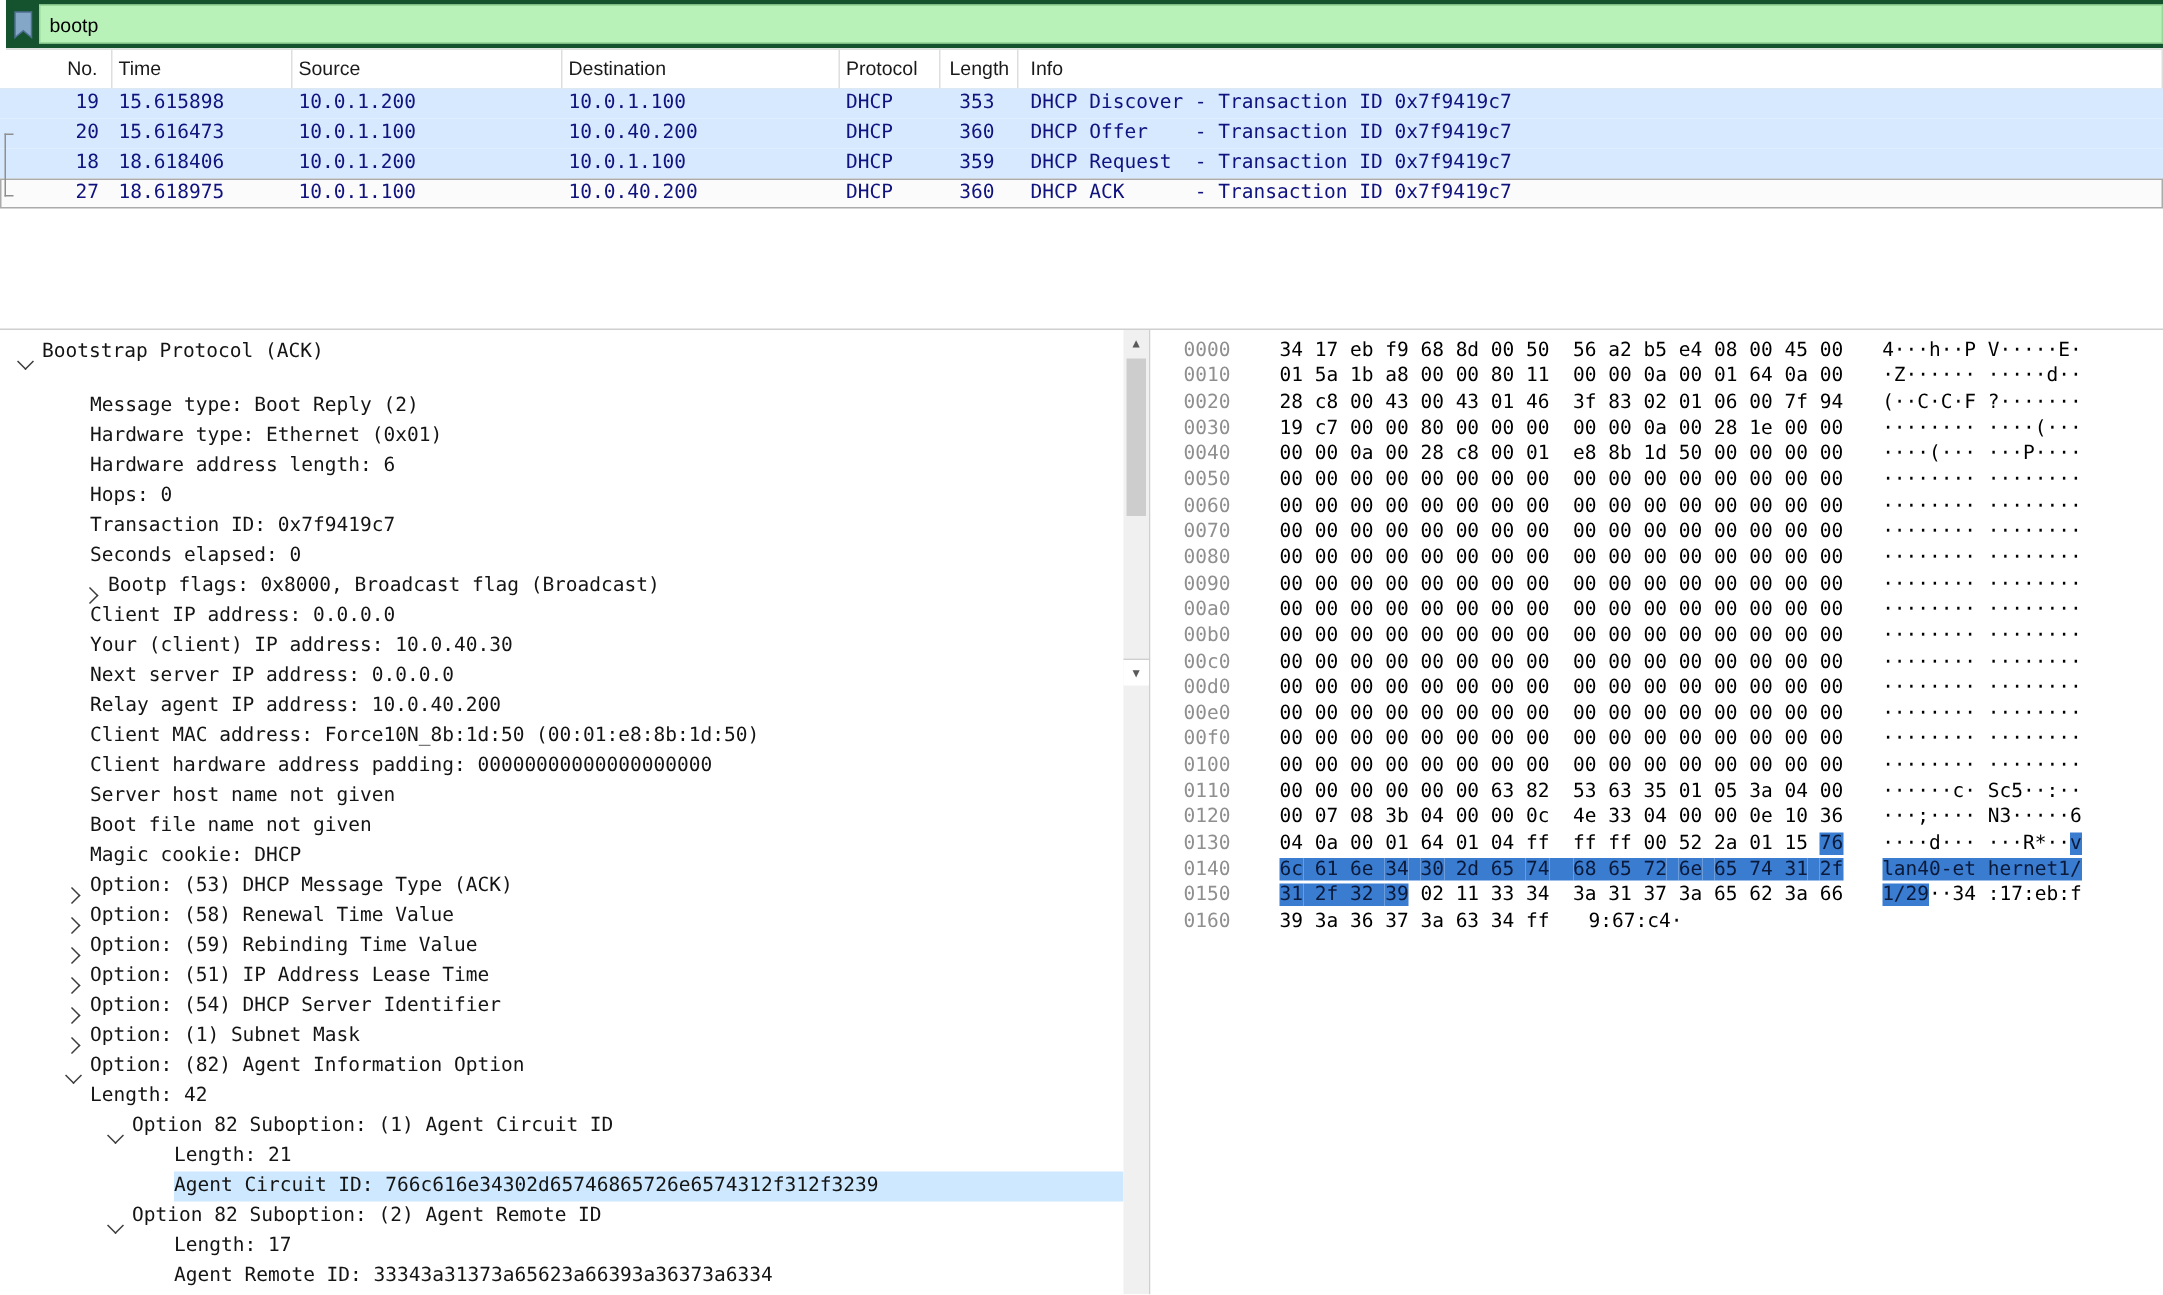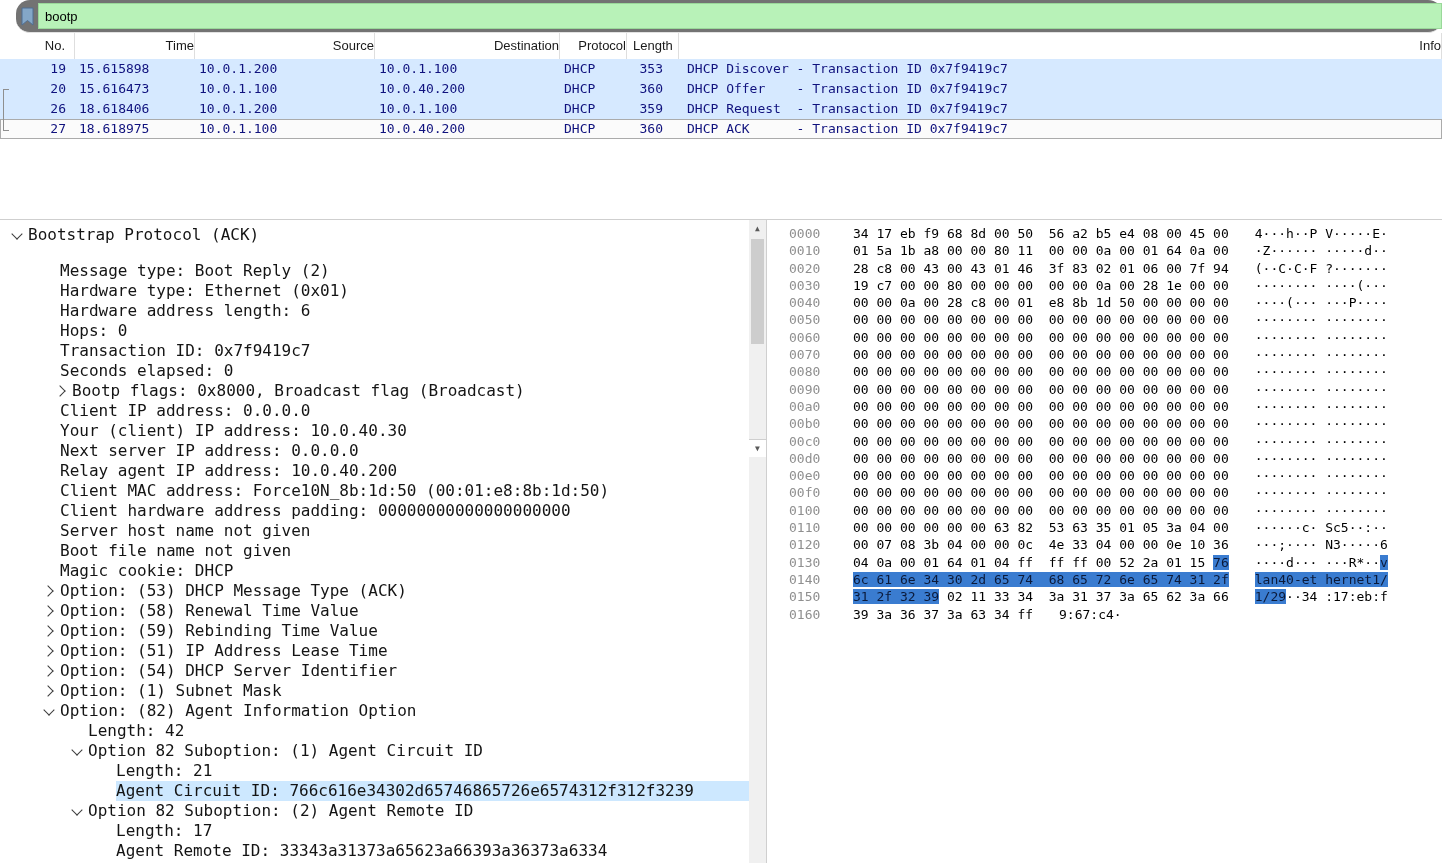--- a/index.html
+++ b/index.html
@@ -9,51 +9,51 @@
     position:relative;
     --filter-green:#b8f2b8;
     --dhcp-row-bg:#d6e9ff;
     --dhcp-row-fg:#10127e;
     --selected-row-bg:#fbfbfb;
     --tree-sel-bg:#cde8ff;
     --hex-hl-bg:#3a7cd0;
     --hex-hl-fg:#0b1a3a;
   }
   
-  .filter-bar{position:absolute;top:0;left:16px;right:0;height:32px;background:#737373;
-    border-bottom:1px solid #e2e2e2;display:flex;align-items:center;border-radius:14px;}
+  .filter-bar{position:absolute;top:0;left:4px;right:0;height:32px;background:#14532d;
+    border-bottom:1px solid #e2e2e2;display:flex;align-items:center;}
   .bookmark-wrap{width:22px;display:flex;justify-content:center;align-items:center;}
   .filter-input{flex:1;height:24px;background:var(--filter-green);border:1px solid #9ad89a;
     display:flex;align-items:center;margin-right:0;}
   .filter-input span{font-family:"Liberation Sans",sans-serif;font-size:13px;color:#000;padding-left:6px;}
   
   .pl-header{position:absolute;top:33px;left:0;right:0;height:26px;background:#ffffff;
     border-bottom:1px solid #cfcfcf;display:flex;
     font-family:"Liberation Sans",sans-serif;font-size:13px;color:#1a1a1a;}
-  .hcell{border-right:1px solid #dedede;padding-top:5px;padding-left:6px;box-sizing:border-box;white-space:pre;text-align:right;}
+  .hcell{border-right:1px solid #dedede;padding-top:5px;padding-left:6px;box-sizing:border-box;white-space:pre;}
   .pl-body{position:absolute;top:59px;left:0;right:0;}
   .prow{height:20px;display:flex;font-size:13px;line-height:20px;white-space:pre;}
   .prow.dhcp{background:var(--dhcp-row-bg);color:var(--dhcp-row-fg);}
   .prow.selected{background:var(--selected-row-bg);color:var(--dhcp-row-fg);
     outline:1px solid #ababab;outline-offset:-1px;}
   .pcell{box-sizing:border-box;overflow:hidden;}
   .c-no{width:75px;text-align:right;padding-right:9px;}
   .c-time{width:120px;padding-left:4px;}
   .c-source{width:180px;padding-left:4px;}
   .c-destination{width:185px;padding-left:4px;}
   .c-protocol{width:67px;padding-left:4px;}
   .c-length{width:52px;text-align:right;padding-right:16px;}
   .c-info{flex:1;padding-left:8px;}
   .rel-bracket{position:absolute;left:3px;top:30px;height:40px;width:5px;
     border-left:1px solid #8f8f8f;border-top:1px solid #8f8f8f;border-bottom:1px solid #8f8f8f;}
   
   .bottom{position:absolute;top:219px;left:0;right:0;bottom:0;border-top:1px solid #cfcfcf;display:flex;background:#fff;}
   .detail-pane{width:766px;position:relative;border-right:1px solid #cfcfcf;overflow:hidden;background:#fff;}
   .tree{position:absolute;top:5px;left:0;right:17px;bottom:0;overflow:hidden;}
-  .trow{height:20px;line-height:20px;font-size:16px;display:flex;align-items:center;white-space:pre;color:#141414;}
+  .trow{height:20px;line-height:20px;font-size:13px;display:flex;align-items:flex-end;white-space:pre;color:#141414;}
   .chev-box{width:22px;display:flex;justify-content:center;align-items:center;flex:0 0 22px;}
   .chev{display:inline-block;width:7px;height:7px;border-right:1.6px solid #3c3c3c;border-bottom:1.6px solid #3c3c3c;}
   .chev.open{transform:rotate(45deg);margin-top:-3px;}
   .chev.closed{transform:rotate(-45deg);margin-left:-2px;}
   .ttext{flex:1;}
   .ttext.sel{background:var(--tree-sel-bg);}
   
   .vscroll{position:absolute;right:0;top:0;bottom:0;width:17px;background:#f0f0f0;}
   .sb-btn{position:absolute;left:0;right:0;height:17px;display:flex;align-items:center;justify-content:center;
     color:#5a5a5a;font-size:8px;}
@@ -88,21 +88,21 @@
     <div class="hcell c-destination">Destination</div>
     <div class="hcell c-protocol">Protocol</div>
     <div class="hcell c-length">Length</div>
     <div class="hcell c-info">Info</div>
   </div>
 
 <div class="pl-body" id="pl-body">
   <div class="rel-bracket"></div>
 <div class="prow dhcp"><div class="pcell c-no">19</div><div class="pcell c-time">15.615898</div><div class="pcell c-source">10.0.1.200</div><div class="pcell c-destination">10.0.1.100</div><div class="pcell c-protocol">DHCP</div><div class="pcell c-length">353</div><div class="pcell c-info">DHCP Discover - Transaction ID 0x7f9419c7</div></div>
     <div class="prow dhcp"><div class="pcell c-no">20</div><div class="pcell c-time">15.616473</div><div class="pcell c-source">10.0.1.100</div><div class="pcell c-destination">10.0.40.200</div><div class="pcell c-protocol">DHCP</div><div class="pcell c-length">360</div><div class="pcell c-info">DHCP Offer    - Transaction ID 0x7f9419c7</div></div>
-    <div class="prow dhcp"><div class="pcell c-no">26</div><div class="pcell c-time">18.618406</div><div class="pcell c-source">10.0.1.200</div><div class="pcell c-destination">10.0.1.100</div><div class="pcell c-protocol">DHCP</div><div class="pcell c-length">359</div><div class="pcell c-info">DHCP Request  - Transaction ID 0x7f9419c7</div></div>
+    <div class="prow dhcp"><div class="pcell c-no">18</div><div class="pcell c-time">18.618406</div><div class="pcell c-source">10.0.1.200</div><div class="pcell c-destination">10.0.1.100</div><div class="pcell c-protocol">DHCP</div><div class="pcell c-length">359</div><div class="pcell c-info">DHCP Request  - Transaction ID 0x7f9419c7</div></div>
     <div class="prow selected"><div class="pcell c-no">27</div><div class="pcell c-time">18.618975</div><div class="pcell c-source">10.0.1.100</div><div class="pcell c-destination">10.0.40.200</div><div class="pcell c-protocol">DHCP</div><div class="pcell c-length">360</div><div class="pcell c-info">DHCP ACK      - Transaction ID 0x7f9419c7</div></div>
   </div>
 
 <div class="bottom">
   <div class="detail-pane">
     <div class="tree" id="tree">
         <div class="trow" style="padding-left: 6px;"><span class="chev-box"><i class="chev open"></i></span><span class="ttext">Bootstrap Protocol (ACK)</span></div>
         <div class="trow" style="padding-left: 60px; margin-top: 16px;"><span class="ttext">Message type: Boot Reply (2)</span></div>
         <div class="trow" style="padding-left: 60px;"><span class="ttext">Hardware type: Ethernet (0x01)</span></div>
         <div class="trow" style="padding-left: 60px;"><span class="ttext">Hardware address length: 6</span></div>
@@ -119,21 +119,21 @@
         <div class="trow" style="padding-left: 60px;"><span class="ttext">Server host name not given</span></div>
         <div class="trow" style="padding-left: 60px;"><span class="ttext">Boot file name not given</span></div>
         <div class="trow" style="padding-left: 60px;"><span class="ttext">Magic cookie: DHCP</span></div>
         <div class="trow" style="padding-left: 38px;"><span class="chev-box"><i class="chev closed"></i></span><span class="ttext">Option: (53) DHCP Message Type (ACK)</span></div>
         <div class="trow" style="padding-left: 38px;"><span class="chev-box"><i class="chev closed"></i></span><span class="ttext">Option: (58) Renewal Time Value</span></div>
         <div class="trow" style="padding-left: 38px;"><span class="chev-box"><i class="chev closed"></i></span><span class="ttext">Option: (59) Rebinding Time Value</span></div>
         <div class="trow" style="padding-left: 38px;"><span class="chev-box"><i class="chev closed"></i></span><span class="ttext">Option: (51) IP Address Lease Time</span></div>
         <div class="trow" style="padding-left: 38px;"><span class="chev-box"><i class="chev closed"></i></span><span class="ttext">Option: (54) DHCP Server Identifier</span></div>
         <div class="trow" style="padding-left: 38px;"><span class="chev-box"><i class="chev closed"></i></span><span class="ttext">Option: (1) Subnet Mask</span></div>
         <div class="trow" style="padding-left: 38px;"><span class="chev-box"><i class="chev open"></i></span><span class="ttext">Option: (82) Agent Information Option</span></div>
-        <div class="trow" style="padding-left: 88px;"><span class="ttext">Length: 42</span></div>
+        <div class="trow" style="padding-left: 60px;"><span class="ttext">Length: 42</span></div>
         <div class="trow" style="padding-left: 66px;"><span class="chev-box"><i class="chev open"></i></span><span class="ttext">Option 82 Suboption: (1) Agent Circuit ID</span></div>
         <div class="trow" style="padding-left: 116px;"><span class="ttext">Length: 21</span></div>
         <div class="trow" style="padding-left: 116px;"><span class="ttext sel">Agent Circuit ID: 766c616e34302d65746865726e6574312f312f3239</span></div>
         <div class="trow" style="padding-left: 66px;"><span class="chev-box"><i class="chev open"></i></span><span class="ttext">Option 82 Suboption: (2) Agent Remote ID</span></div>
         <div class="trow" style="padding-left: 116px;"><span class="ttext">Length: 17</span></div>
         <div class="trow" style="padding-left: 116px;"><span class="ttext">Agent Remote ID: 33343a31373a65623a66393a36373a6334</span></div>
         <div class="trow" style="padding-left: 38px;"><span class="chev-box"><i class="chev open"></i></span><span class="ttext">Option: (255) End</span></div>
       </div>
     <div class="vscroll">
       <div class="sb-btn top">▲</div>

